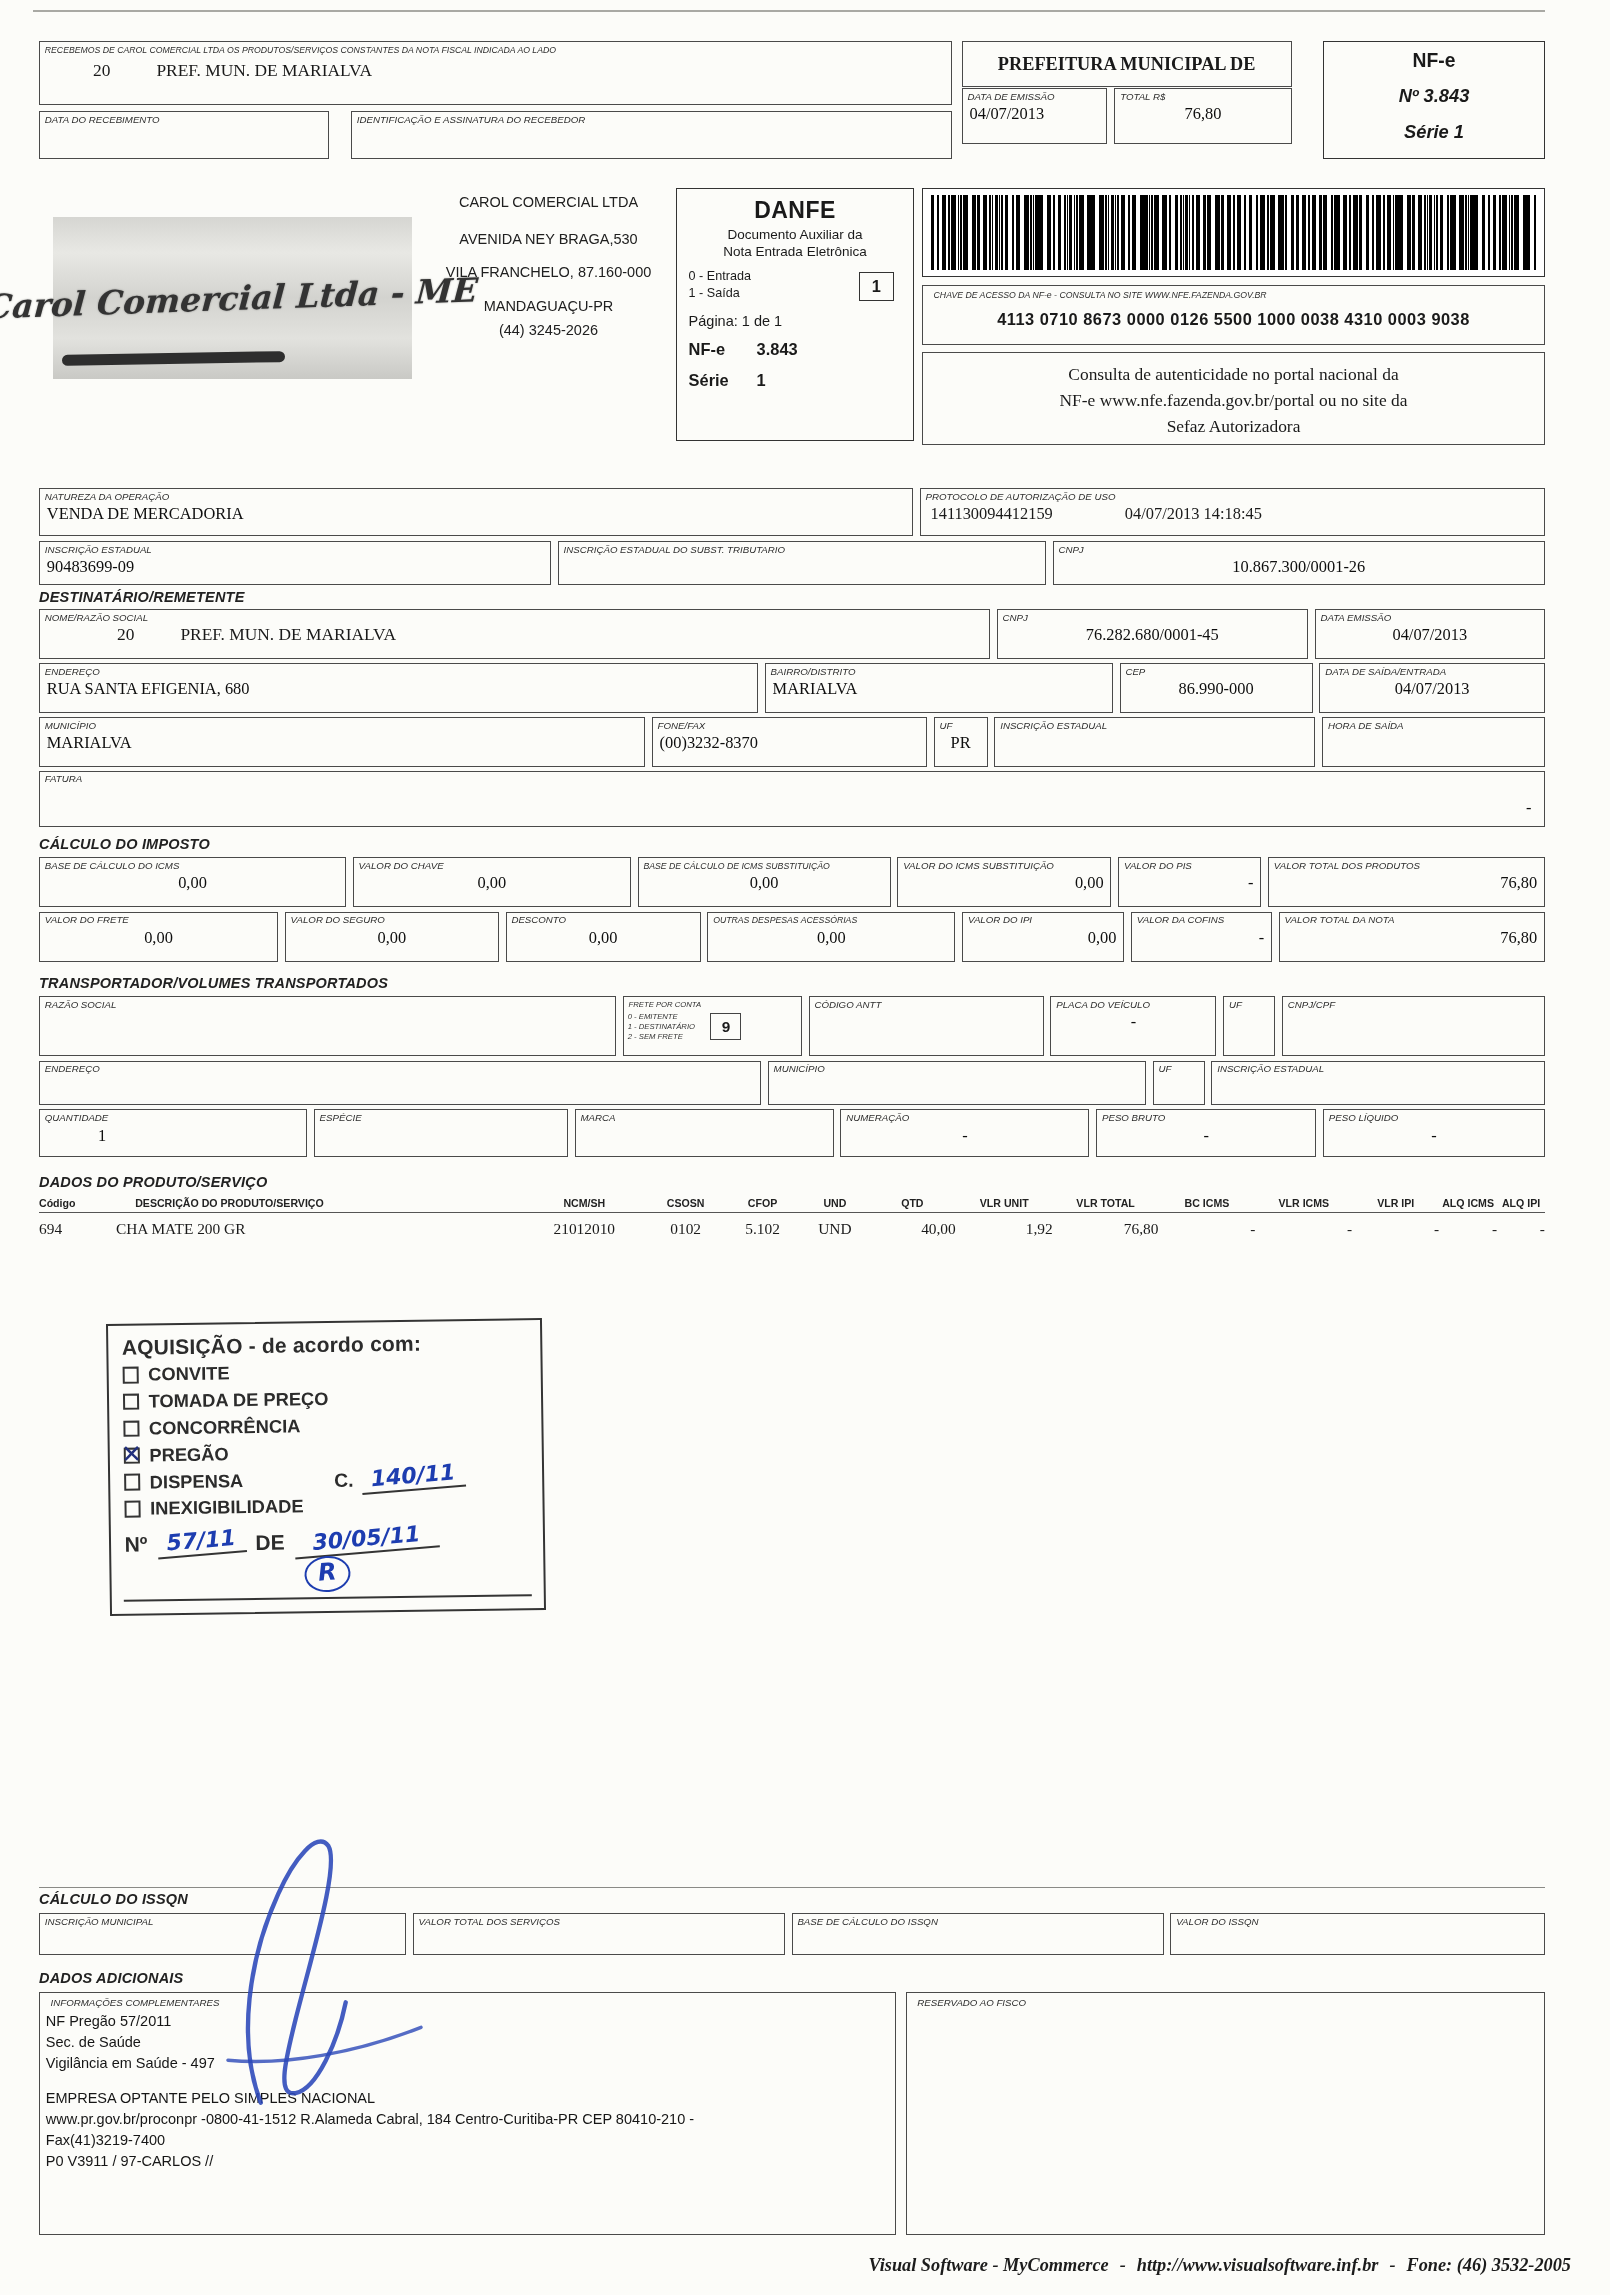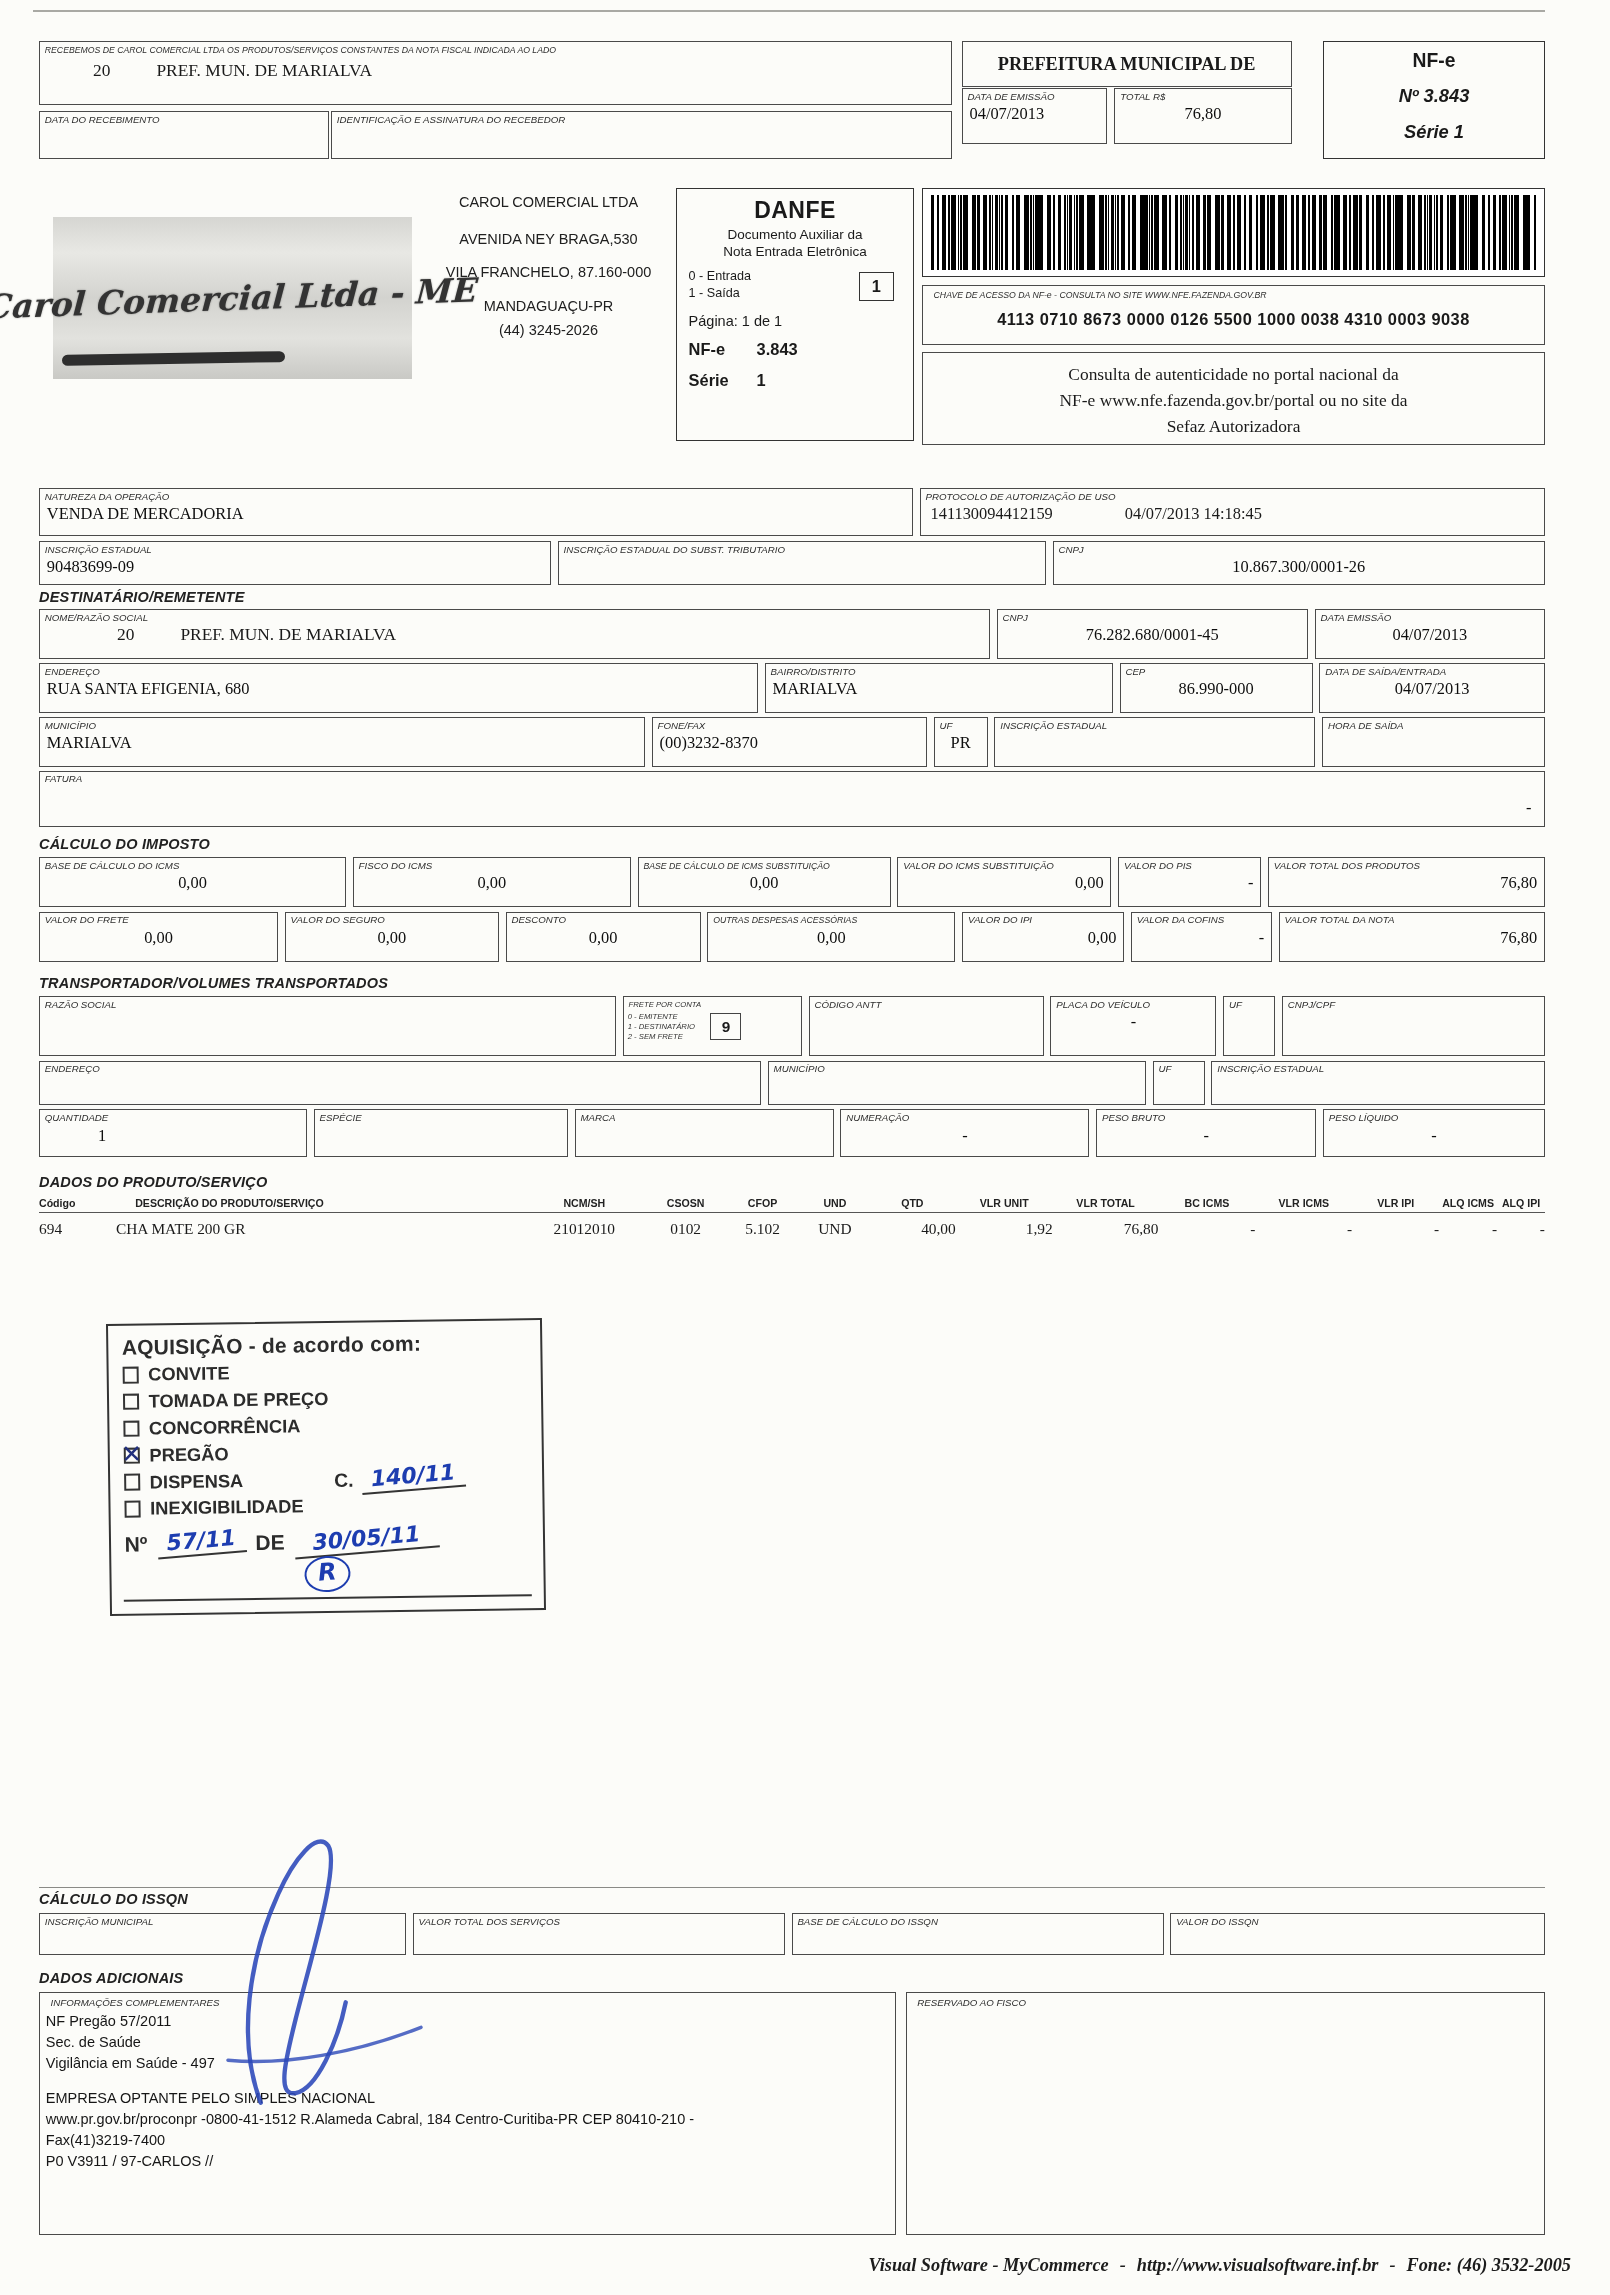--- a/index.html
+++ b/index.html
@@ -17,21 +17,21 @@
   
   .scanline{position:absolute;top:9.7px;left:33px;width:1512px;height:1.9px;background:#a9a9a4}
 
   
   .stub{position:absolute;top:41px;left:39px;width:1506px;display:flex;gap:9.7px}
   .stub-left{width:913px;display:flex;flex-direction:column;gap:5.8px}
   .stub-receipt{height:64px}
   .stub-client{display:flex;align-items:flex-end;padding:3.9px 0 0 53px}
   .stub-client .code{font:17.4px "Liberation Serif",serif}
   .stub-client .name{font:17.4px "Liberation Serif",serif;margin-left:46px}
-  .stub-lrow2{display:flex;gap:2px;height:48px}
+  .stub-lrow2{display:flex;gap:22px;height:48px}
   .stub-mid{width:330px;display:flex;flex-direction:column;gap:1px}
   .stub-pref{height:46px;border-width:1.9px;display:flex;align-items:center;justify-content:center;
              font:bold 18.3px "Liberation Serif",serif}
   .stub-mrow2{display:flex;gap:7.7px;height:56px}
   .stub-mrow2 .cell{border-width:1.9px}
   .stub-nfe{margin-left:auto;width:222px;border:1.9px solid #333;text-align:center;padding-top:7.7px}
   .nfe-t{font:bold 19.3px "Liberation Sans",sans-serif}
   .nfe-n,.nfe-s{font:italic bold 18.3px "Liberation Sans",sans-serif;margin-top:13.5px}
 
   
@@ -328,21 +328,21 @@
   </section>
 
   <section class="imp">
     <div class="sec-title">CÁLCULO DO IMPOSTO</div>
     <div class="frow h52">
       <div class="cell" style="width:307px">
         <div class="lbl">BASE DE CÁLCULO DO ICMS</div>
         <div class="val a-c">0,00</div>
       </div>
       <div class="cell" style="width:278px">
-        <div class="lbl">FISCO DO ICMS</div>
+        <div class="lbl">VALOR DO CHAVE</div>
         <div class="val a-c">0,00</div>
       </div>
       <div class="cell" style="width:253px">
         <div class="lbl" style="font-size:8.7px">BASE DE CÁLCULO DE ICMS SUBSTITUIÇÃO</div>
         <div class="val a-c">0,00</div>
       </div>
       <div class="cell" style="width:214px">
         <div class="lbl">VALOR DO ICMS SUBSTITUIÇÃO</div>
         <div class="val a-r">0,00</div>
       </div>

